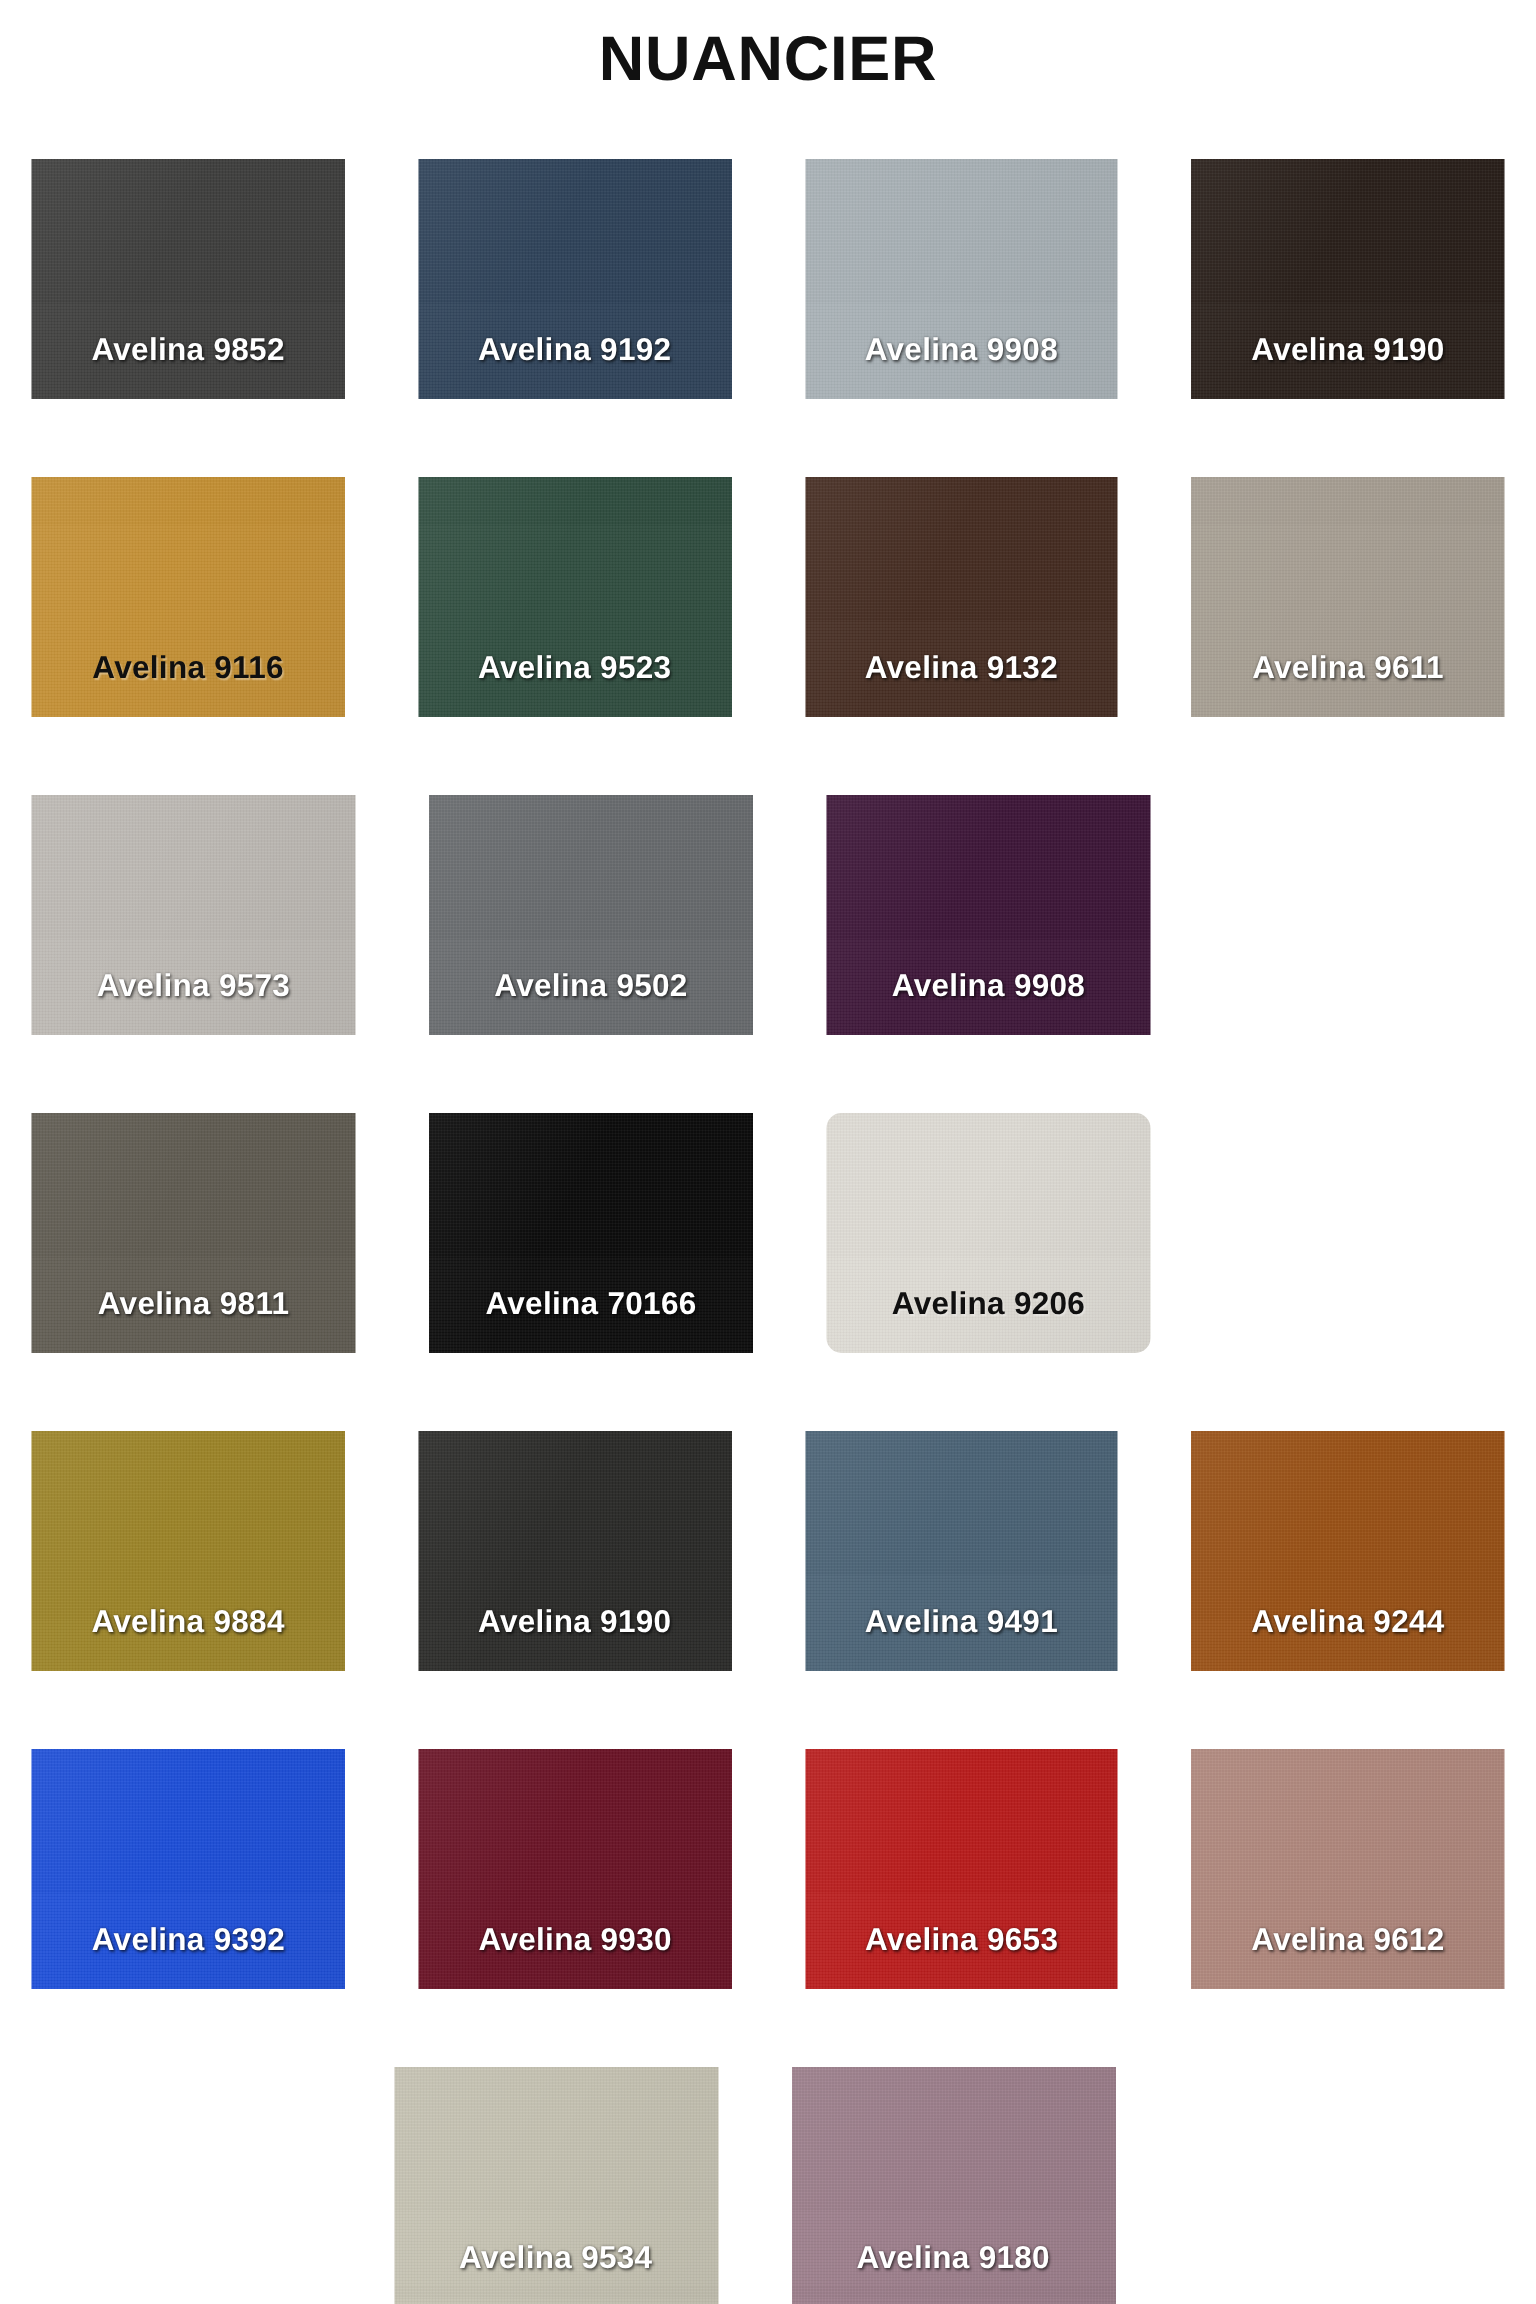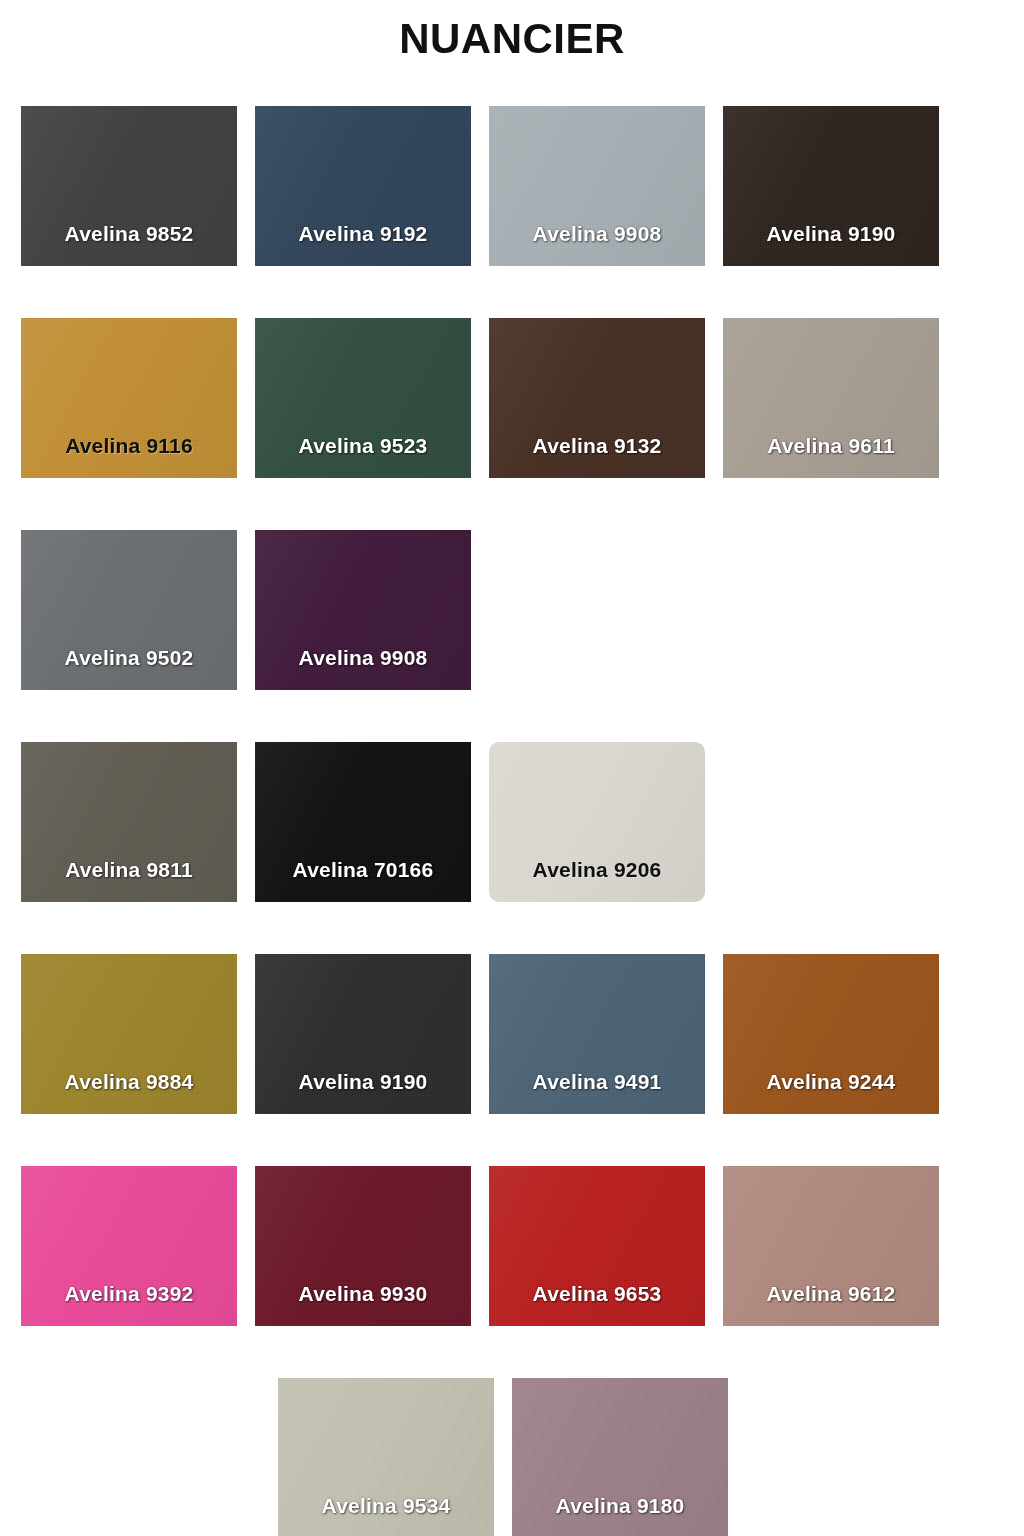--- a/index.html
+++ b/index.html
@@ -54,21 +54,21 @@
   }
   .swatch-row.centered {
     justify-content: center;
     padding-right: 18px;
   }
 
   .swatch {
     position: relative;
     width: 216px;
     height: 160px;
-    margin-right: 18px;
+    margin-right: 49px;
     box-sizing: border-box;
     overflow: hidden;
   }
   .swatch:last-child {
     margin-right: 0;
   }
 
   
   .swatch .texture {
     position: absolute;
@@ -156,20 +156,25 @@
           <div class="sheen"></div>
           <div class="swatch-label light">Avelina 9132</div>
         </div>
         <div class="swatch" style="background: rgb(167, 159, 147);">
           <div class="texture"></div>
           <div class="sheen"></div>
           <div class="swatch-label light">Avelina 9611</div>
         </div>
       </div>
       <div class="swatch-row">
+        <div class="swatch" style="background: rgb(189, 185, 180);">
+          <div class="texture"></div>
+          <div class="sheen"></div>
+          <div class="swatch-label light">Avelina 9573</div>
+        </div>
         <div class="swatch" style="background: rgb(106, 109, 112);">
           <div class="texture"></div>
           <div class="sheen"></div>
           <div class="swatch-label light">Avelina 9502</div>
         </div>
         <div class="swatch" style="background: rgb(61, 22, 56);">
           <div class="texture"></div>
           <div class="sheen"></div>
           <div class="swatch-label light">Avelina 9908</div>
         </div>
@@ -207,21 +212,21 @@
           <div class="sheen"></div>
           <div class="swatch-label light">Avelina 9491</div>
         </div>
         <div class="swatch" style="background: rgb(155, 83, 24);">
           <div class="texture"></div>
           <div class="sheen"></div>
           <div class="swatch-label light">Avelina 9244</div>
         </div>
       </div>
       <div class="swatch-row">
-        <div class="swatch" style="background: #ec4899; padding-left: 16px;">
+        <div class="swatch" style="background: #1d4ed8; padding-left: 16px;">
           <div class="texture"></div>
           <div class="sheen"></div>
           <div class="swatch-label light">Avelina 9392</div>
         </div>
         <div class="swatch" style="background: rgb(106, 19, 38);">
           <div class="texture"></div>
           <div class="sheen"></div>
           <div class="swatch-label light">Avelina 9930</div>
         </div>
         <div class="swatch" style="background: #b91c1c;">

